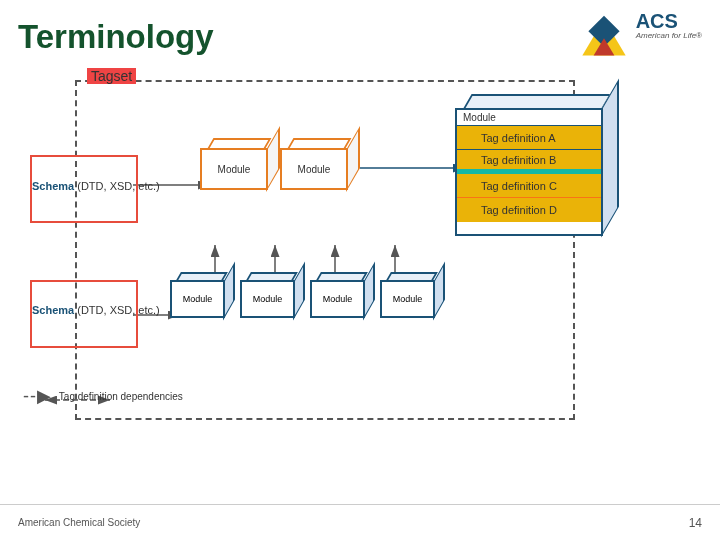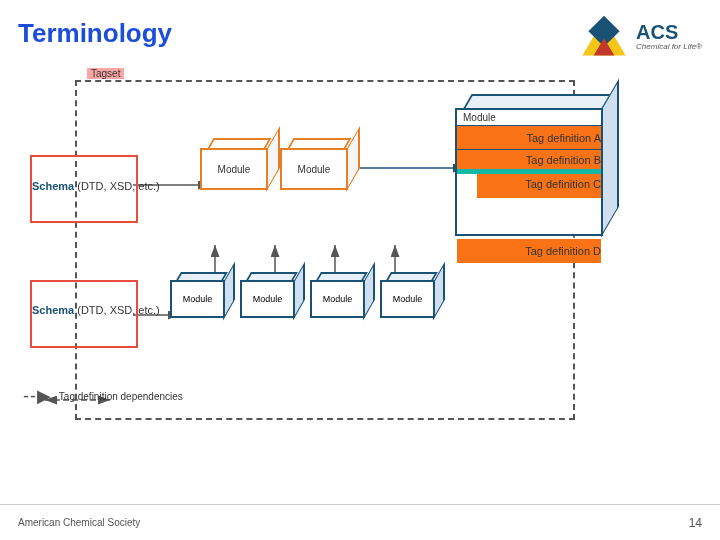--- a/index.html
+++ b/index.html
@@ -13,30 +13,30 @@
     }
 
     
     #header {
       display: flex;
       align-items: flex-start;
       justify-content: space-between;
       padding: 10px 18px 0 18px;
     }
     #page-title {
-      font-size: 26px;
+      font-size: 33px;
       font-weight: bold;
-      color: #1d4ed8;
+      color: #14532d;
       padding-top: 8px;
     }
 
     
     #acs-logo {
       display: flex;
-      align-items: center;
+      align-items: flex-start;
       gap: 6px;
     }
     #acs-logo-graphic {
       width: 52px;
       height: 52px;
     }
     #acs-logo-text {
       display: flex;
       flex-direction: column;
       line-height: 1.1;
@@ -68,23 +68,23 @@
       left: 60px;
       width: 500px;
       height: 340px;
       border: 2px dashed #555;
       background: transparent;
     }
     #tagset-label {
       position: absolute;
       top: -14px;
       left: 10px;
-      background: #fca5a5;
+      background: #ef4444;
       padding: 0 4px;
-      font-size: 10px;
+      font-size: 14px;
       color: #333;
     }
 
     
     .schema-box {
       position: absolute;
       border: 2.5px solid #e74c3c;
       background: transparent;
     }
     .schema-label {
@@ -95,27 +95,26 @@
     }
     .schema-label b {
       color: #1a5276;
       font-weight: bold;
     }
     .tag-def-row {
       display: flex;
       align-items: center;
       height: 28px;
       border: 1.5px solid #1a5276;
-      background: #f97316;
-      padding-left: 8px;
+      background: #eab308;
+      padding-left: 24px;
       font-size: 11px;
       color: #333;
       margin-bottom: 0;
       position: relative;
-      justify-content: flex-end;
     }
     .tag-def-row:first-child { border-bottom: none; }
     .tag-def-row:nth-child(2) { border-top: none; border-bottom: none; }
     .tag-def-row:nth-child(3) { border-top: none; border-bottom: none; }
     .tag-def-row:last-child { border-top: none; }
 
     
     .module-box {
       position: absolute;
       background: #fff;
@@ -179,21 +178,21 @@
     <svg id="acs-logo-graphic" viewBox="0 0 60 55" xmlns="http://www.w3.org/2000/svg">
 
       <polygon points="5,50 30,8 55,50" fill="#f5c518" stroke="none"></polygon>
 
       <polygon points="30,4 48,22 30,40 12,22" fill="#1a5276" stroke="none"></polygon>
 
       <polygon points="18,50 30,30 42,50" fill="#c0392b" stroke="none"></polygon>
     </svg>
     <div id="acs-logo-text">
       <span class="acs-name">ACS</span>
-      <span class="acs-tagline">Chemical for Life®</span>
+      <span class="acs-tagline">American for Life®</span>
     </div>
   </div>
 </div>
 
 <svg id="svg-overlay" xmlns="http://www.w3.org/2000/svg">
   <defs>
     <marker id="arrowhead" markerWidth="8" markerHeight="6" refX="8" refY="3" orient="auto">
       <polygon points="0 0, 8 3, 0 6" fill="#555"></polygon>
     </marker>
     <marker id="arrowhead-blue" markerWidth="8" markerHeight="6" refX="8" refY="3" orient="auto">
@@ -255,24 +254,24 @@
       <span>Module</span>
     </div>
     <div style="border-top:1.5px solid #1a5276;"></div>
 
     <div class="tag-def-row" style="border:none; border-bottom:1px solid #1a5276; height:24px;">
       <span>Tag definition A</span>
     </div>
     <div class="tag-def-row" style="border:none; border-bottom:5px solid #14b8a6; height:24px;">
       <span>Tag definition B</span>
     </div>
-    <div class="tag-def-row" style="border:none; border-bottom:4px solid #f97316; height:24px;margin-left:20px;">
+    <div class="tag-def-row" style="border:none; border-bottom:1px solid #f97316; height:24px;">
       <span>Tag definition C</span>
     </div>
-    <div class="tag-def-row" style="border:none; height:24px;margin-top:41px;">
+    <div class="tag-def-row" style="border:none; height:24px;">
       <span>Tag definition D</span>
     </div>
   </div>
 
   <div style="position:absolute; top:14px; left:452px; width:140px; height:16px; background:#e8f0f8; border:2.5px solid #1a5276; transform:skewX(-30deg); z-index:2;"></div>
 
   <div style="position:absolute; top:14px; left:586px; width:18px; height:128px; background:#d0dff0; border:2.5px solid #1a5276; transform:skewY(-60deg); z-index:2;"></div>
 
   <div class="schema-box" style="top: 200px; left: 15px; width: 108px; height: 68px;">
   </div>

